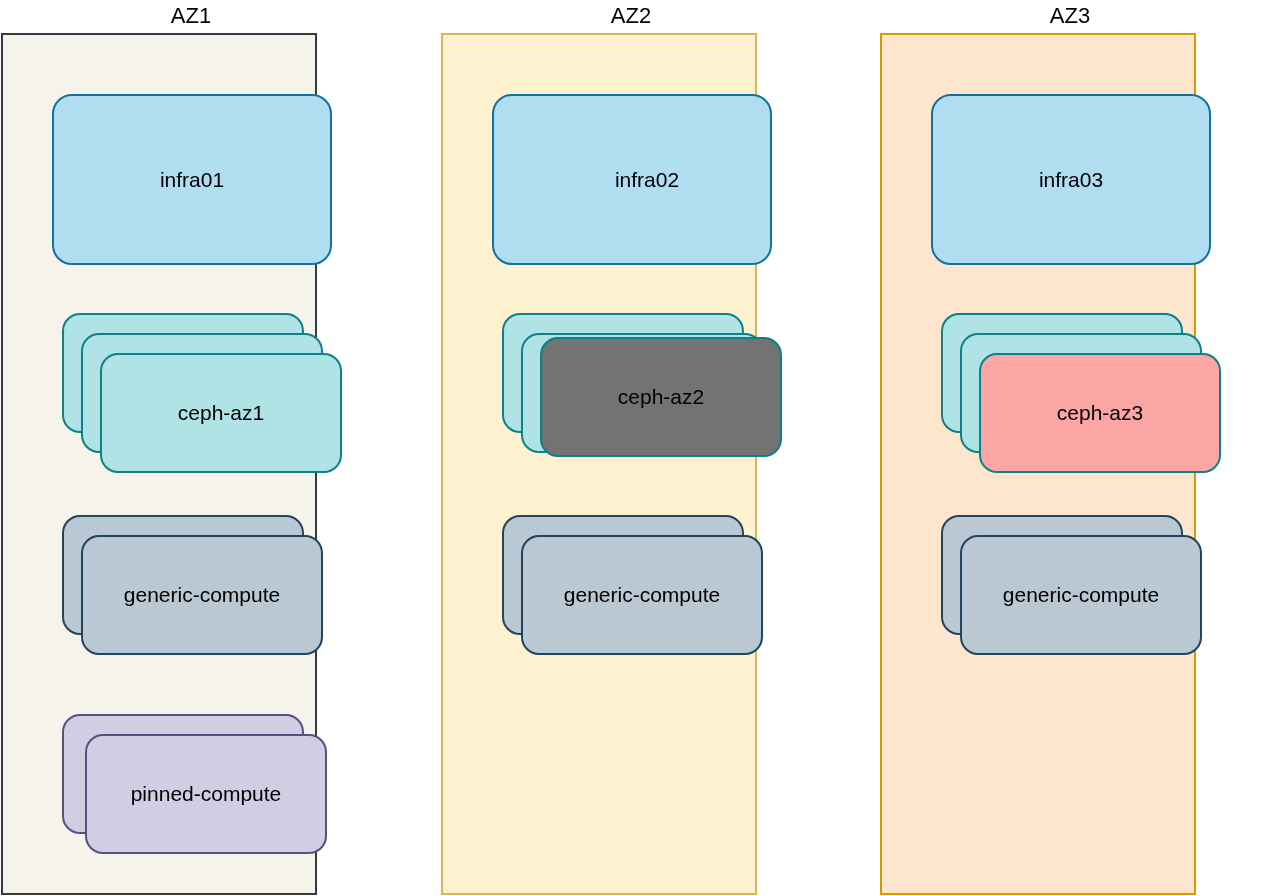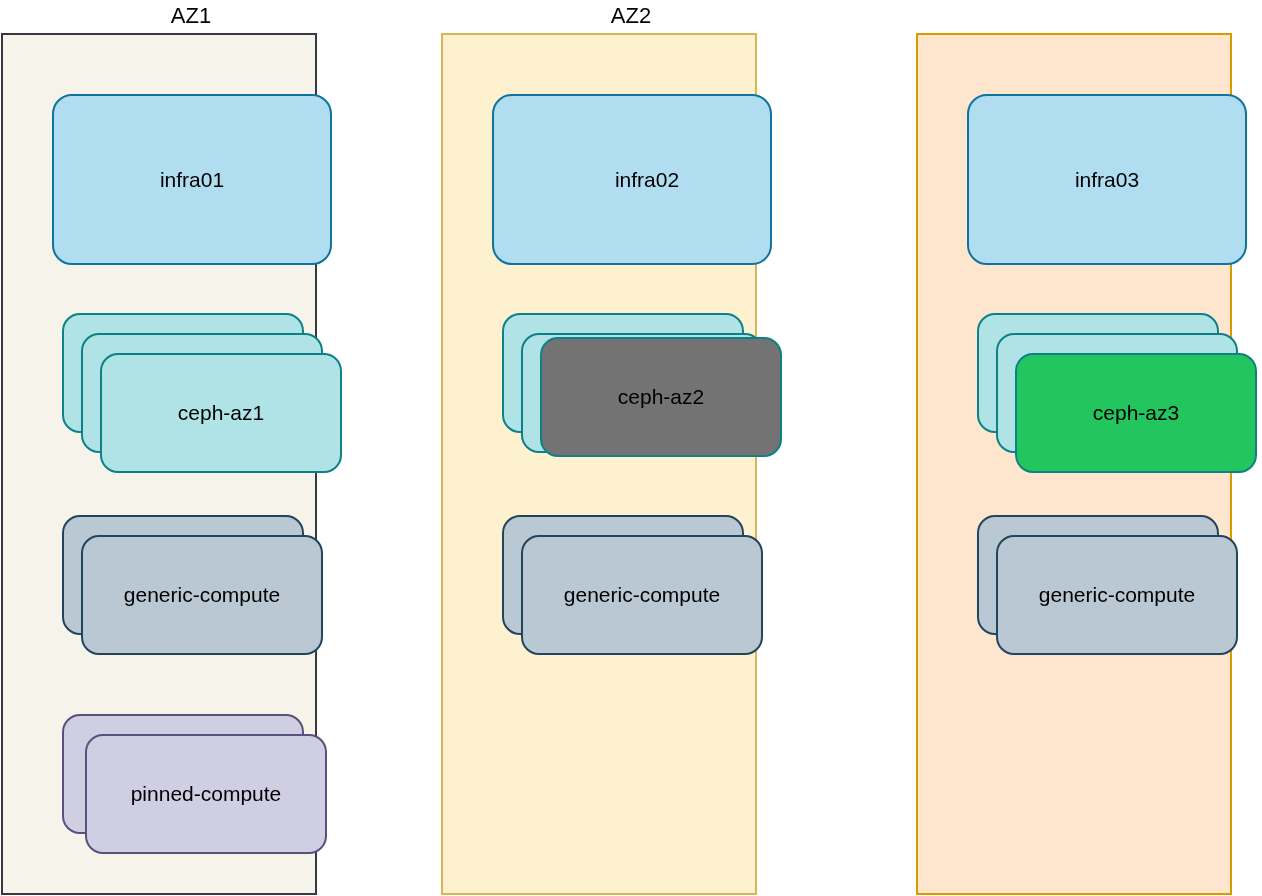--- a/index.html
+++ b/index.html
@@ -84,28 +84,29 @@
         <div class="stack" style="top: 480px;">
           <div class="layer" style="left: 0px; top: 0px; background: rgb(186, 200, 211); border-color: rgb(35, 68, 93);"></div>
           <div class="layer" style="left: 19px; top: 20px; background: rgb(186, 200, 211); border-color: rgb(35, 68, 93);">
             <div class="node-label">generic-compute</div>
           </div>
         </div>
       </div>
   </div>
 
   <div class="zone-wrap" style="left: 880px;">
-    <div class="zone" style="background: rgb(253, 229, 206); border-color: rgb(215, 155, 0); margin-left: 36px;">
+    <div class="zone-title">AZ3</div>
+    <div class="zone" style="background: rgb(253, 229, 206); border-color: rgb(215, 155, 0);">
         <div class="node-single" style="top: 59px; background: rgb(177, 221, 240); border-color: rgb(16, 115, 158);">
           <div class="node-label">infra03</div>
         </div>
         <div class="stack" style="top: 278px;">
           <div class="layer" style="left: 0px; top: 0px; background: rgb(176, 227, 230); border-color: rgb(14, 128, 136);"></div>
           <div class="layer" style="left: 19px; top: 20px; background: rgb(176, 227, 230); border-color: rgb(14, 128, 136);"></div>
-          <div class="layer" style="left: 38px; top: 40px; background: #22c55e; border-color: rgb(14, 128, 136);">
+          <div class="layer" style="left: 38px; top: 40px; background: #fca5a5; border-color: rgb(14, 128, 136);">
             <div class="node-label">ceph-az3</div>
           </div>
         </div>
         <div class="stack" style="top: 480px;">
           <div class="layer" style="left: 0px; top: 0px; background: rgb(186, 200, 211); border-color: rgb(35, 68, 93);"></div>
           <div class="layer" style="left: 19px; top: 20px; background: rgb(186, 200, 211); border-color: rgb(35, 68, 93);">
             <div class="node-label">generic-compute</div>
           </div>
         </div>
       </div>

